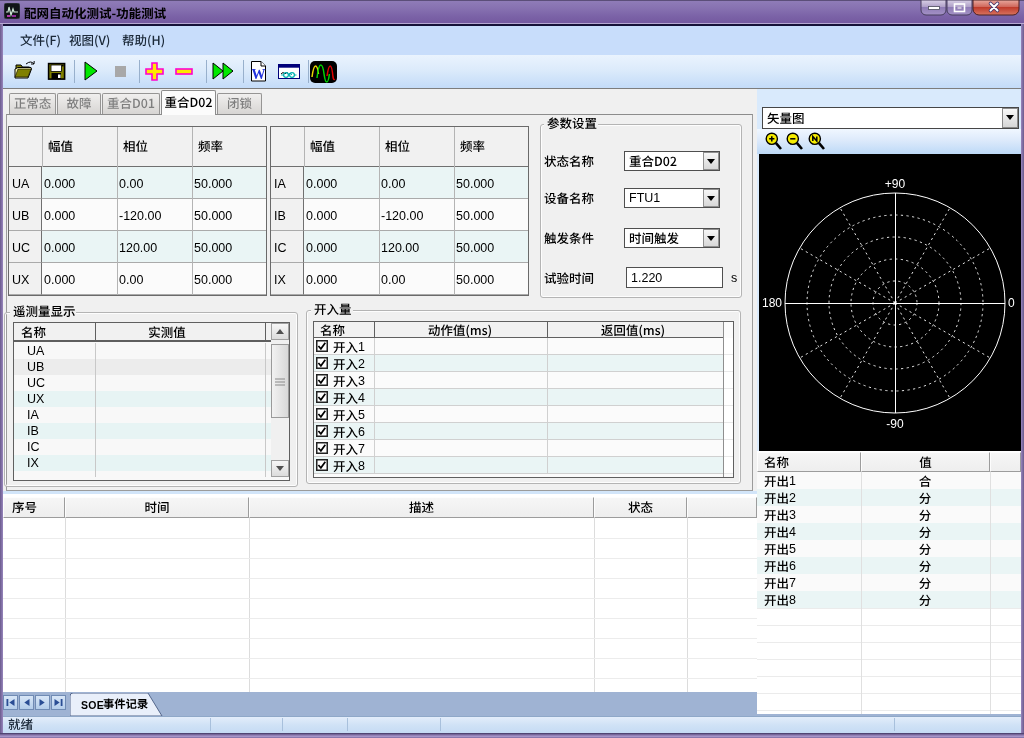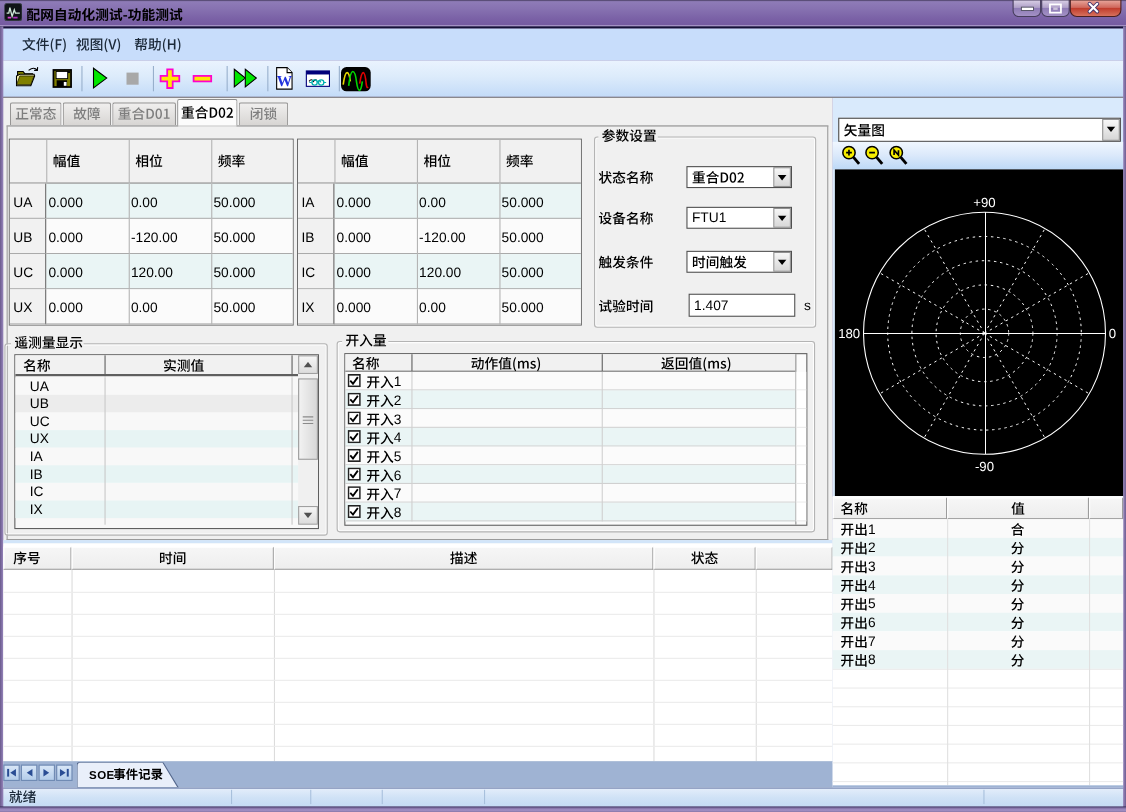--- a/index.html
+++ b/index.html
@@ -199,21 +199,21 @@
 <svg style="position:absolute;left:707px;top:196px" width="9" height="6">
     <path d="M0,0 h8 l-4,5 z" fill="#000"></path>
   </svg>
 <div style="position:absolute;left:629px;top:191px;font:12.5px 'Liberation Sans';color:#000">FTU1</div>
 <div style="position:absolute;left:624px;top:228px;width:96px;height:20px;background:#fff;border:1px solid #4f4f4f;box-sizing:border-box"></div>
 <div style="position:absolute;left:703px;top:229px;width:16px;height:18px;background:linear-gradient(180deg,#f6f6f6,#d8d8d8);border:1px solid #909090;box-sizing:border-box"></div>
 <svg style="position:absolute;left:707px;top:236px" width="9" height="6">
     <path d="M0,0 h8 l-4,5 z" fill="#000"></path>
   </svg>
 <div style="position:absolute;left:626px;top:267px;width:97px;height:21px;background:#fff;border:1px solid #4f4f4f;box-sizing:border-box"></div>
-<div style="position:absolute;left:631px;top:271px;font:12.5px 'Liberation Sans';color:#000">1.407</div>
+<div style="position:absolute;left:631px;top:271px;font:12.5px 'Liberation Sans';color:#000">1.220</div>
 <div style="position:absolute;left:731px;top:271px;font:12.5px 'Liberation Sans';color:#000">s</div>
 <div style="position:absolute;left:4px;top:312px;width:294px;height:175px;border:1px solid #b4b4b4;border-radius:3px;box-shadow:inset 0 0 0 1px #fdfdfd;box-sizing:border-box"></div>
 <div style="position:absolute;left:10px;top:306px;width:66px;height:12px;background:#f0f0f0"></div>
 <div style="position:absolute;left:13px;top:322px;width:277px;height:159px;border:1px solid #5f5f5f;background:#f8f8f8;box-sizing:border-box"></div>
 <div style="position:absolute;left:14px;top:323px;width:257px;height:19px;background:#f1f1f1;border-bottom:2px solid #5f5f5f;box-sizing:border-box"></div>
 <div style="position:absolute;left:95px;top:323px;width:1px;height:19px;background:#5f5f5f"></div>
 <div style="position:absolute;left:265px;top:323px;width:1px;height:19px;background:#5f5f5f"></div>
 <div style="position:absolute;left:14px;top:343px;width:257px;height:16px;background:#f8f8f8"></div>
 <div style="position:absolute;left:27px;top:344px;font:12.5px 'Liberation Sans';color:#000">UA</div>
 <div style="position:absolute;left:14px;top:359px;width:257px;height:16px;background:#ececec"></div>

